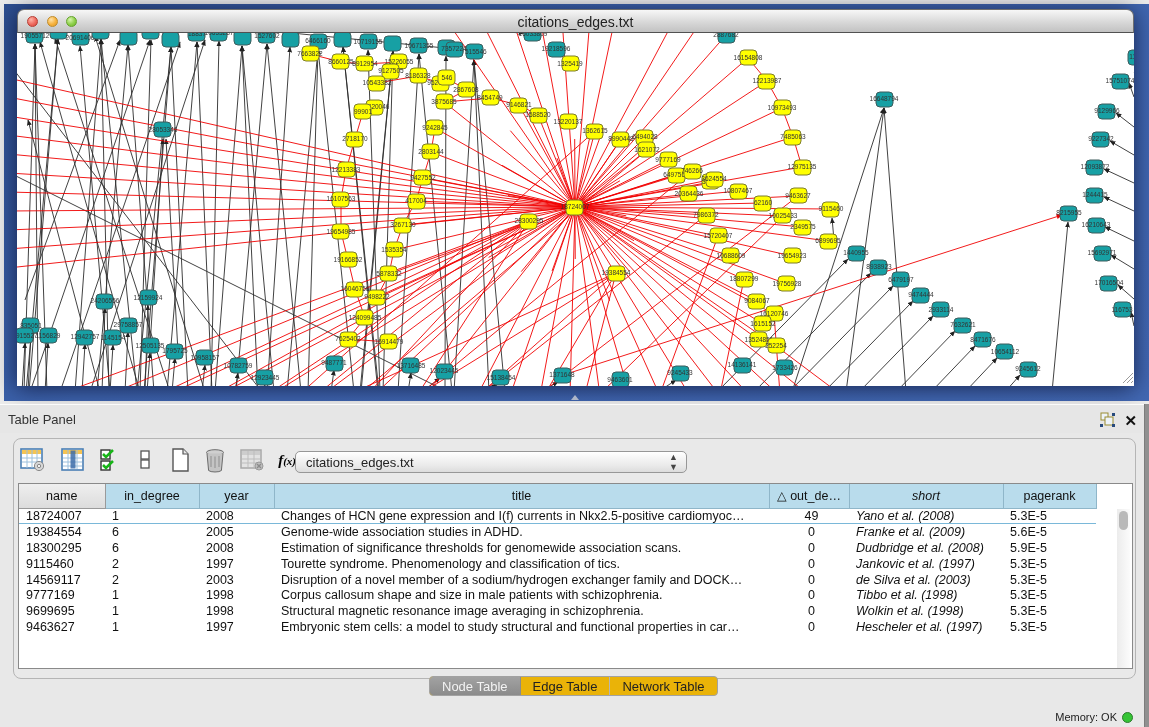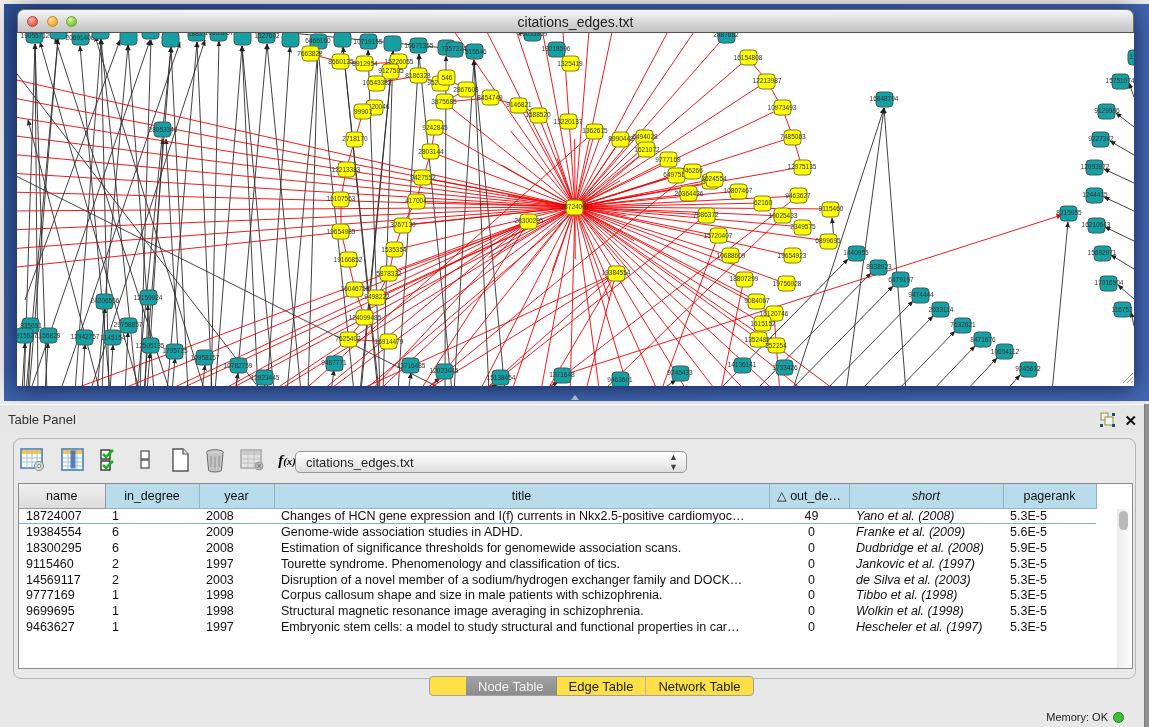--- a/index.html
+++ b/index.html
@@ -33,25 +33,25 @@
 th { background:#b9dcec; border-right:1px solid #8fb6c9; border-bottom:1px solid #8fb6c9; font-weight:normal;
   font-size:12.5px; height:24px; text-align:center; overflow:hidden; white-space:nowrap; }
 th.c0 { background:linear-gradient(#efefef,#dcdcdc); border-right:1px solid #9a9a9a; border-bottom:1px solid #9a9a9a; }
 td { height:15.9px; padding:0 2px 0 7px; overflow:hidden; white-space:nowrap; }
 tr.sel td { border-bottom:1.5px solid #7ab8d9; }
 .c0 { width:86px; } .c1 { width:94px; } .c2 { width:75px; } .c3 { width:495px; }
 .c4 { width:80px;text-align:center; } .c5 { width:154px;font-style:italic; } .c6 { width:93px; }
 #vscroll { position:absolute; right:2px; top:25px; width:13px; height:160px; background:linear-gradient(90deg,#ececec,#fbfbfb); }
 #vthumb { position:absolute; left:2px; top:2px; width:9px; height:19px; background:#b9b9b9; border-radius:5px; }
 #tabs { position:absolute; left:429px; top:272px; height:20px; display:flex; border:1px solid #a2a2a2; border-radius:4px;
-  overflow:hidden; background:#fde047; font-size:13px;padding-left:36px; }
+  overflow:hidden; background:#eab308; font-size:13px; }
 #tabs div { padding:0 12px; line-height:19px; color:#222; border-right:1px solid #b5b5b5; }
 #tabs div.on { background:linear-gradient(#a2a2a2,#8b8b8b); color:#f3f3f3; border-right:1px solid #8b8b8b; }
 #tabs div:last-child { border-right:none; }
-#mem { position:absolute; right:25px; bottom:4px; font-size:11px; color:#222; }
+#mem { position:absolute; right:16px; bottom:4px; font-size:11px; color:#222; }
 #mem .dot { display:inline-block; width:11px; height:11px; border-radius:50%; background:#35c435; border:1px solid #2c7a2c; vertical-align:-2px; margin-left:5px; }
 #rstrip { position:absolute; right:0; top:0; width:5px; height:100%; background:#909090; border-left:1px solid #7c7c7c; }
 .icon { display:inline-block; vertical-align:top; }
 </style></head><body>
 <div id="desk">
  <div id="win">
   <div id="tbar">citations_edges.txt</div>
   <div class="tl" id="tl1"></div>
       <div class="tl" id="tl2"></div>
       <div class="tl" id="tl3"></div>
@@ -669,21 +669,21 @@
               <td class="c1">1</td>
               <td class="c2">2008</td>
               <td class="c3">Changes of HCN gene expression and I(f) currents in Nkx2.5‑positive cardiomyoc…</td>
               <td class="c4">49</td>
               <td class="c5">Yano et al. (2008)</td>
               <td class="c6">5.3E-5</td>
             </tr>
 <tr>
               <td class="c0">19384554</td>
               <td class="c1">6</td>
-              <td class="c2">2009</td>
+              <td class="c2">2005</td>
               <td class="c3">Genome‑wide association studies in ADHD.</td>
               <td class="c4">0</td>
               <td class="c5">Franke et al. (2009)</td>
               <td class="c6">5.6E-5</td>
             </tr>
 <tr>
               <td class="c0">18300295</td>
               <td class="c1">6</td>
               <td class="c2">2008</td>
               <td class="c3">Estimation of significance thresholds for genomewide association scans.</td>

